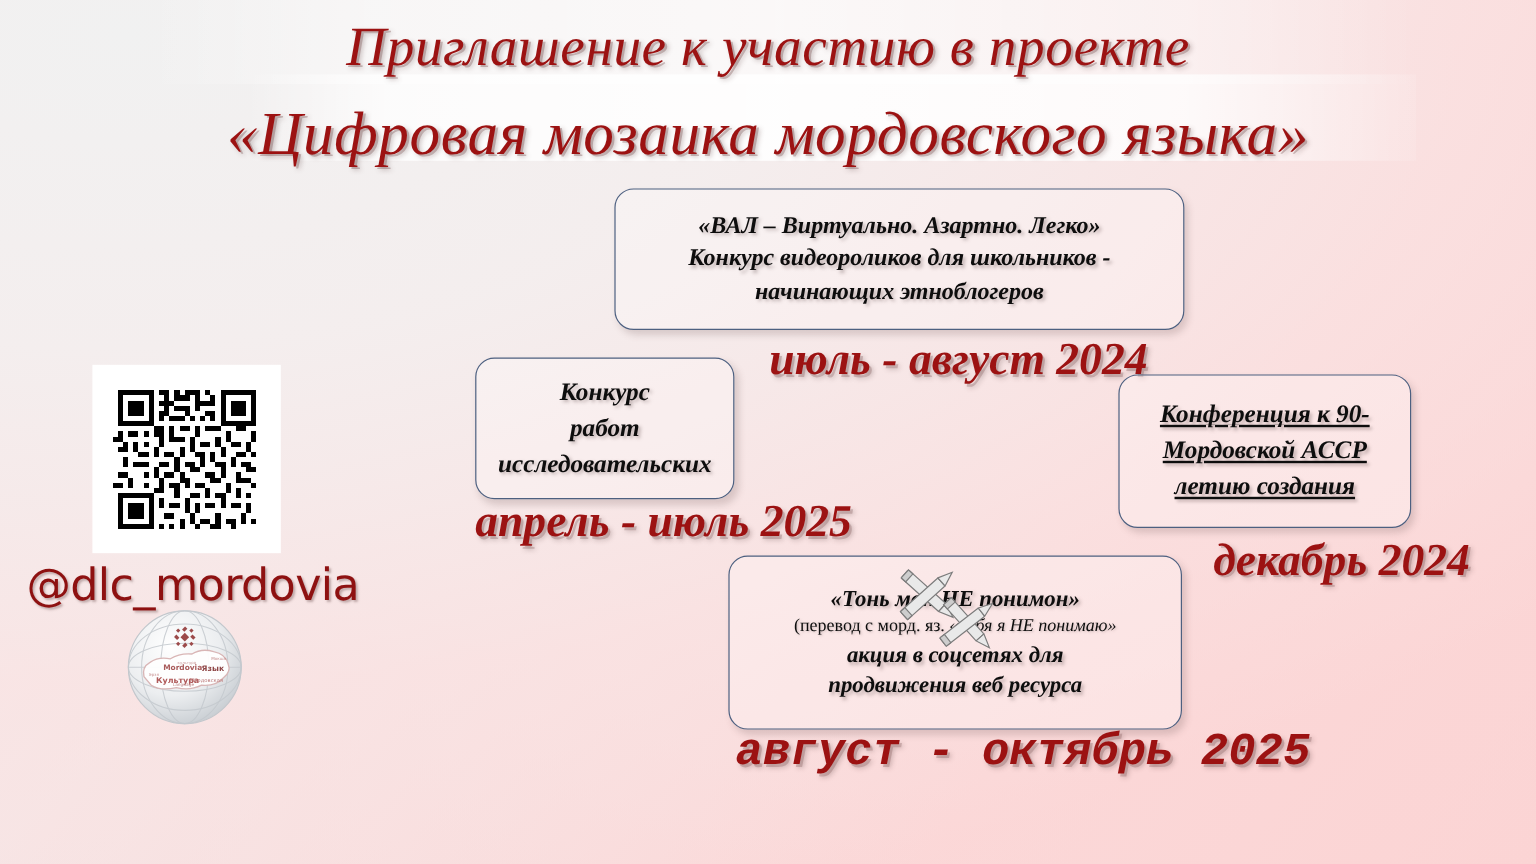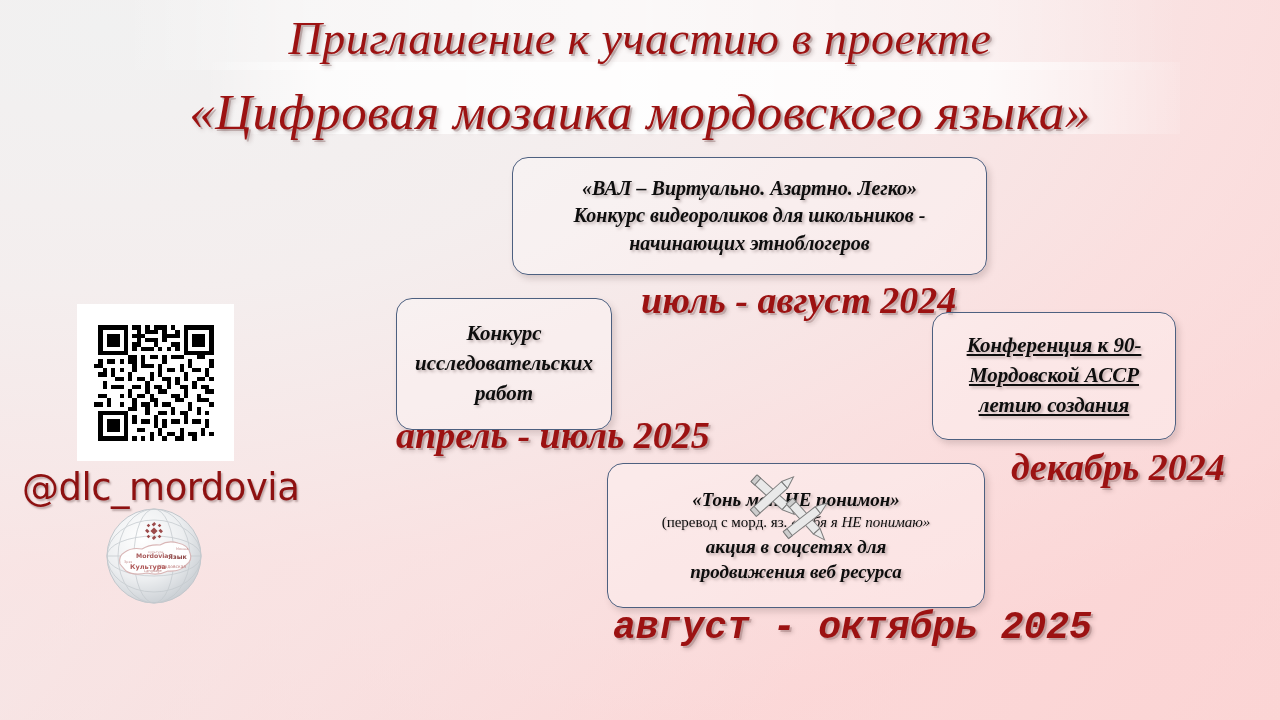--- a/index.html
+++ b/index.html
@@ -81,21 +81,21 @@
   .box .ln {
     display: block;
     text-shadow: 2px 2px 3px rgba(120,100,100,0.45);
   }
 
   
   #box-val { left: 512px; top: 157px; width: 475px; height: 118px; }
   #box-val .ln { font-size: 20px; line-height: 1.38; }
 
   
-  #box-research { left: 396px; top: 298px; width: 216px; height: 132px; }
+  #box-research { left: 396px; top: 298px; width: 216px; height: 118px; }
   #box-research .ln { font-size: 21px; line-height: 1.42; }
 
   
   #box-conf { left: 932px; top: 312px; width: 244px; height: 128px; text-decoration: underline; }
   #box-conf .ln { font-size: 21px; line-height: 1.42; }
 
   
   #box-action { left: 607px; top: 463px; width: 378px; height: 145px; }
   #box-action .ln { font-size: 19px; line-height: 1.33; }
   #box-action .ln.sub {
@@ -185,22 +185,22 @@
       <span class="ln">«ВАЛ – Виртуально. Азартно. Легко»</span>
       <span class="ln">Конкурс видеороликов  для школьников -</span>
       <span class="ln">начинающих этноблогеров</span>
     </div>
   </div>
   <div class="date" id="date-val">июль - август 2024</div>
 
   <div class="box" id="box-research">
     <div class="inner">
       <span class="ln">Конкурс</span>
+      <span class="ln">работ</span>
       <span class="ln">исследовательских</span>
-      <span class="ln">работ</span>
     </div>
   </div>
   <div class="date" id="date-research">апрель - июль 2025</div>
 
   <div class="box" id="box-conf">
     <div class="inner">
       <span class="ln">Конференция к 90-</span>
       <span class="ln">Мордовской АССР</span>
       <span class="ln">летию создания</span>
     </div>

